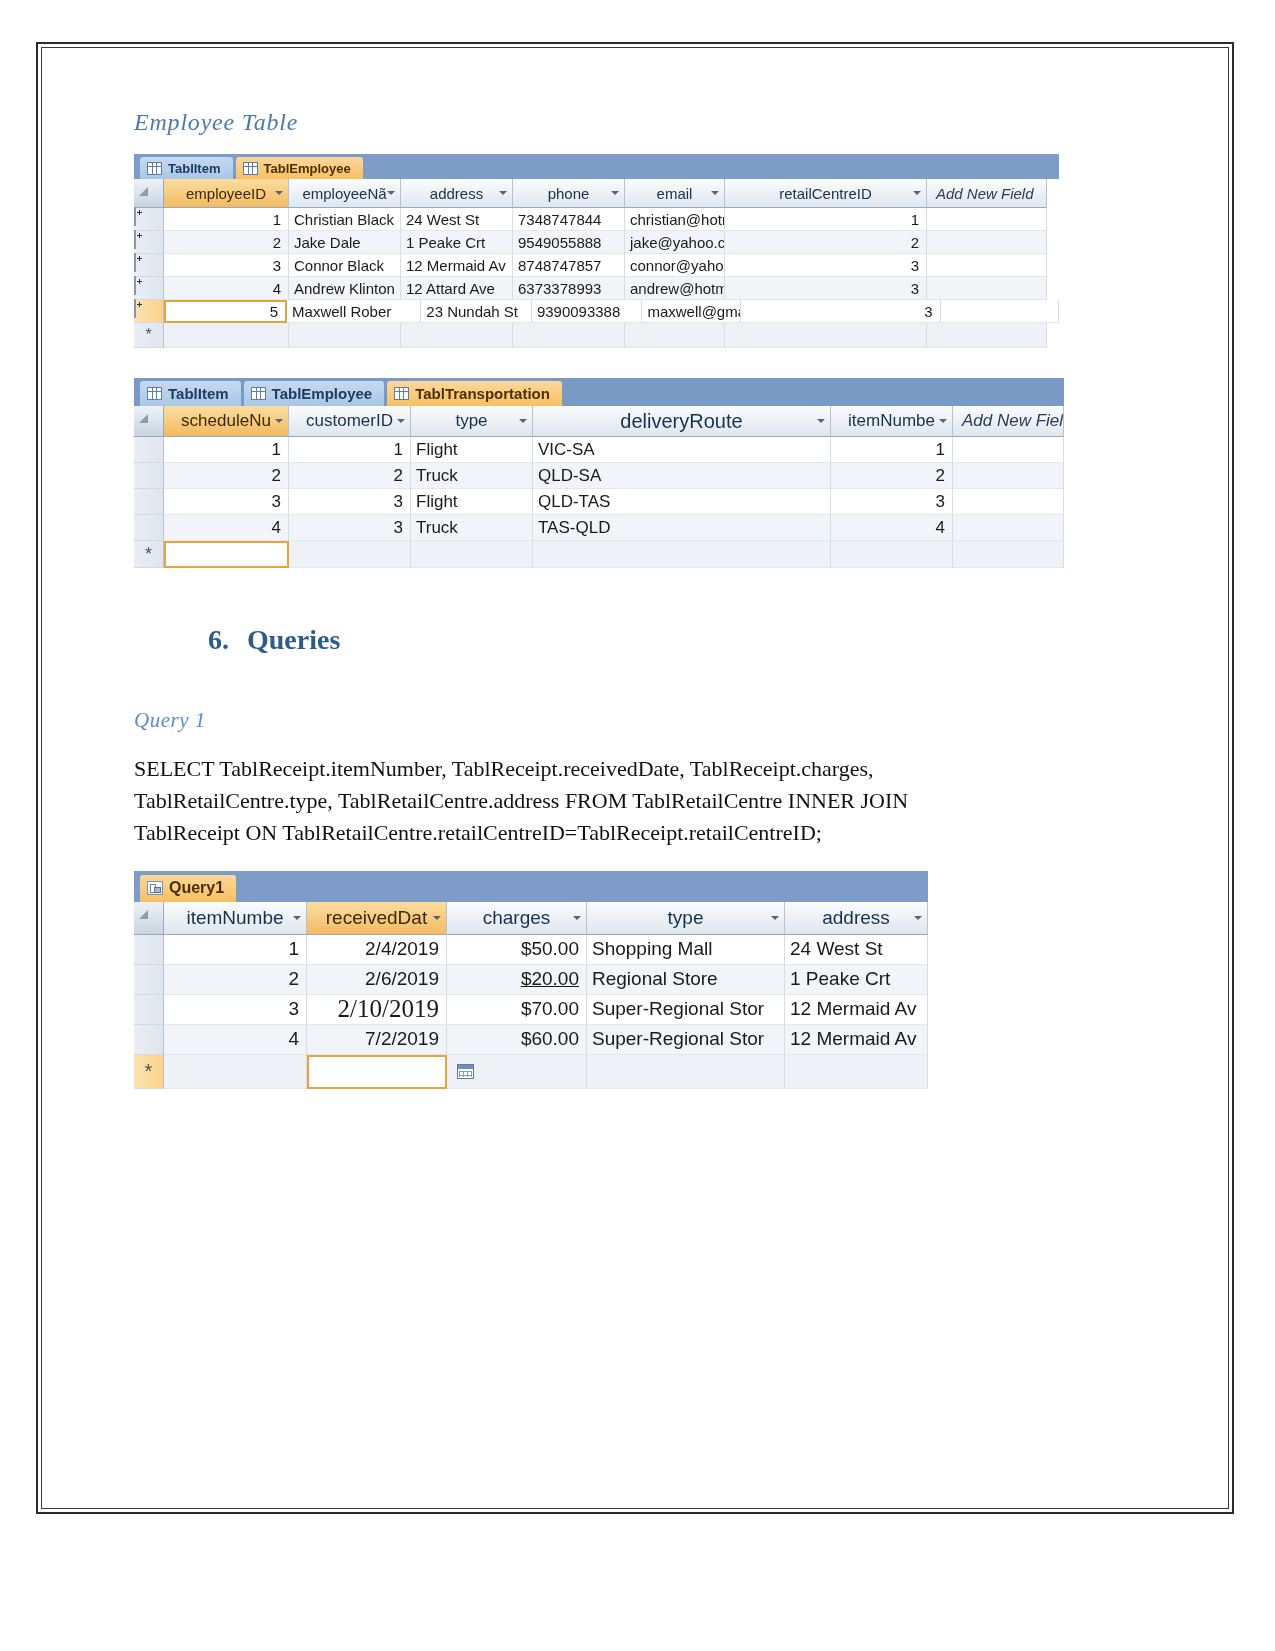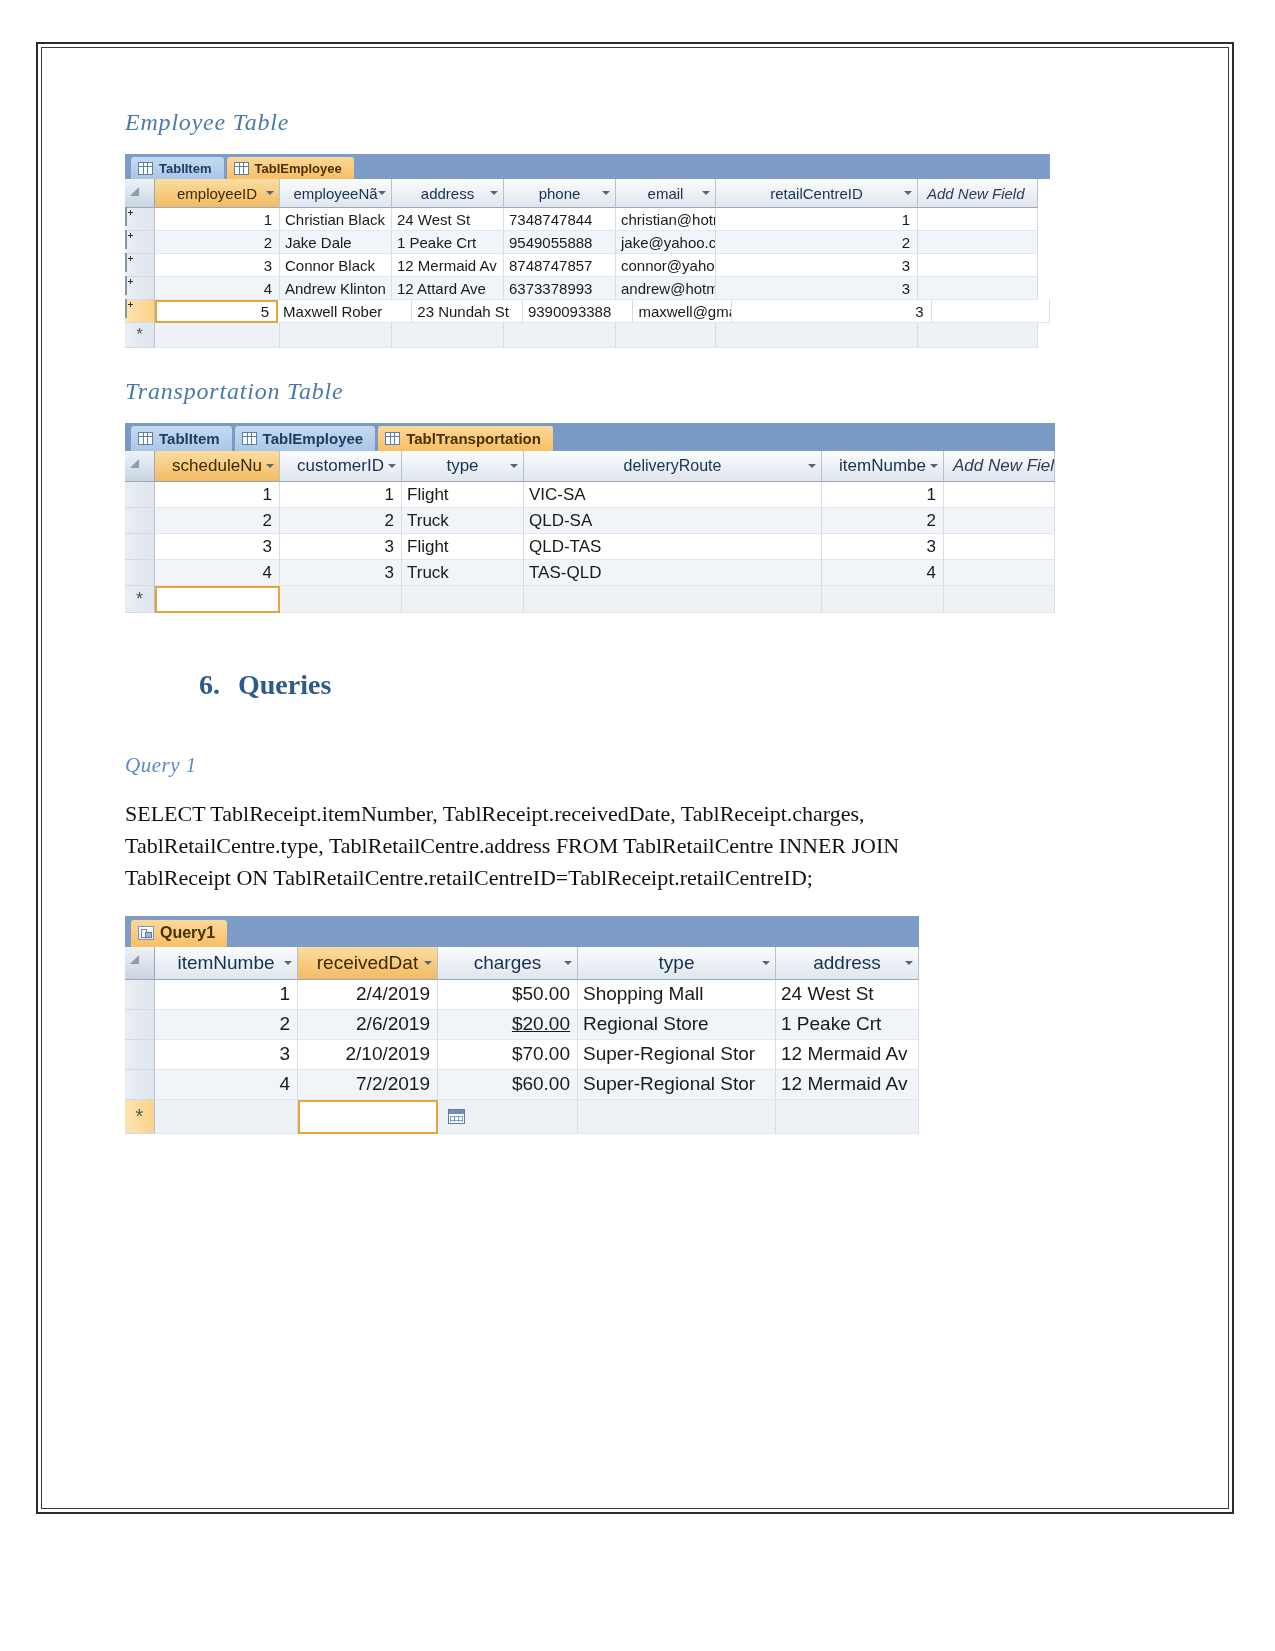--- a/index.html
+++ b/index.html
@@ -28,21 +28,21 @@
     position: absolute;
     left: 3px;
     top: 3px;
     right: 3px;
     bottom: 3px;
     border: 1px solid #3a3a3a;
     box-sizing: border-box;
   }
   .content {
     position: absolute;
-    left: 87px;
+    left: 96px;
     top: 65px;
     width: 960px;
   }
 
   
   .h-sub {
     font-family: "Liberation Serif", serif;
     font-style: italic;
     font-size: 24px;
     color: #4a7aab;
@@ -368,21 +368,20 @@
         <div class="cell blank" style="width:125px;"></div>
         <div class="cell blank" style="width:112px;"></div>
         <div class="cell blank" style="width:112px;"></div>
         <div class="cell blank" style="width:112px;"></div>
         <div class="cell blank" style="width:100px;"></div>
         <div class="cell blank" style="width:202px;"></div>
         <div class="cell blank" style="width:120px;"></div>
       </div>
     </div>
 
-    <h2 class="h-sub">Transportation Table</h2>
 
     <div class="access sheet-wrap" style="width:930px; margin-bottom:56px;">
       <div class="tabbar blue2" style="height:28px;">
         <div class="tab inactive" style="height:25px;font-size:15px;">
           <span class="grid-ico"></span>
           <span>TablItem</span>
         </div>
         <div class="tab inactive" style="height:25px;font-size:15px;">
           <span class="grid-ico"></span>
           <span>TablEmployee</span>
@@ -400,21 +399,21 @@
           <span class="arw"></span>
         </div>
         <div class="hdr-cell" style="width:122px;font-size:17px;">
           <span>customerID</span>
           <span class="arw"></span>
         </div>
         <div class="hdr-cell" style="width:122px;font-size:17px;">
           <span>type</span>
           <span class="arw"></span>
         </div>
-        <div class="hdr-cell" style="width:298px;font-size:16px;">
+        <div class="hdr-cell" style="width:298px;font-size:20px;">
           <span>deliveryRoute</span>
           <span class="arw"></span>
         </div>
         <div class="hdr-cell" style="width:122px;font-size:17px;">
           <span>itemNumbe</span>
           <span class="arw"></span>
         </div>
         <div class="hdr-cell addnew" style="width:111px;font-size:17px;">Add New Field</div>
       </div>
 
@@ -523,21 +522,21 @@
         <div class="rowsel" style="width:30px;"></div>
         <div class="cell alt num" style="width:143px;font-size:19px;">2</div>
         <div class="cell alt num" style="width:140px;font-size:19px;">2/6/2019</div>
         <div class="cell alt num" style="width:140px;font-size:19px;text-decoration:underline;">$20.00</div>
         <div class="cell alt" style="width:198px;font-size:19px;">Regional Store</div>
         <div class="cell alt" style="width:143px;font-size:19px;">1 Peake Crt</div>
       </div>
       <div class="data-row" style="height:30px;">
         <div class="rowsel" style="width:30px;"></div>
         <div class="cell num" style="width:143px;font-size:19px;">3</div>
-        <div class="cell num" style="width:140px;font-size:19px;">2/10/2019</div>
+        <div class="cell num" style="width:140px;font-size:25px;font-family:Liberation Serif, serif;">2/10/2019</div>
         <div class="cell num" style="width:140px;font-size:19px;">$70.00</div>
         <div class="cell" style="width:198px;font-size:19px;">Super-Regional Stor</div>
         <div class="cell" style="width:143px;font-size:19px;">12 Mermaid Av</div>
       </div>
       <div class="data-row" style="height:30px;">
         <div class="rowsel" style="width:30px;"></div>
         <div class="cell alt num" style="width:143px;font-size:19px;">4</div>
         <div class="cell alt num" style="width:140px;font-size:19px;">7/2/2019</div>
         <div class="cell alt num" style="width:140px;font-size:19px;">$60.00</div>
         <div class="cell alt" style="width:198px;font-size:19px;">Super-Regional Stor</div>

